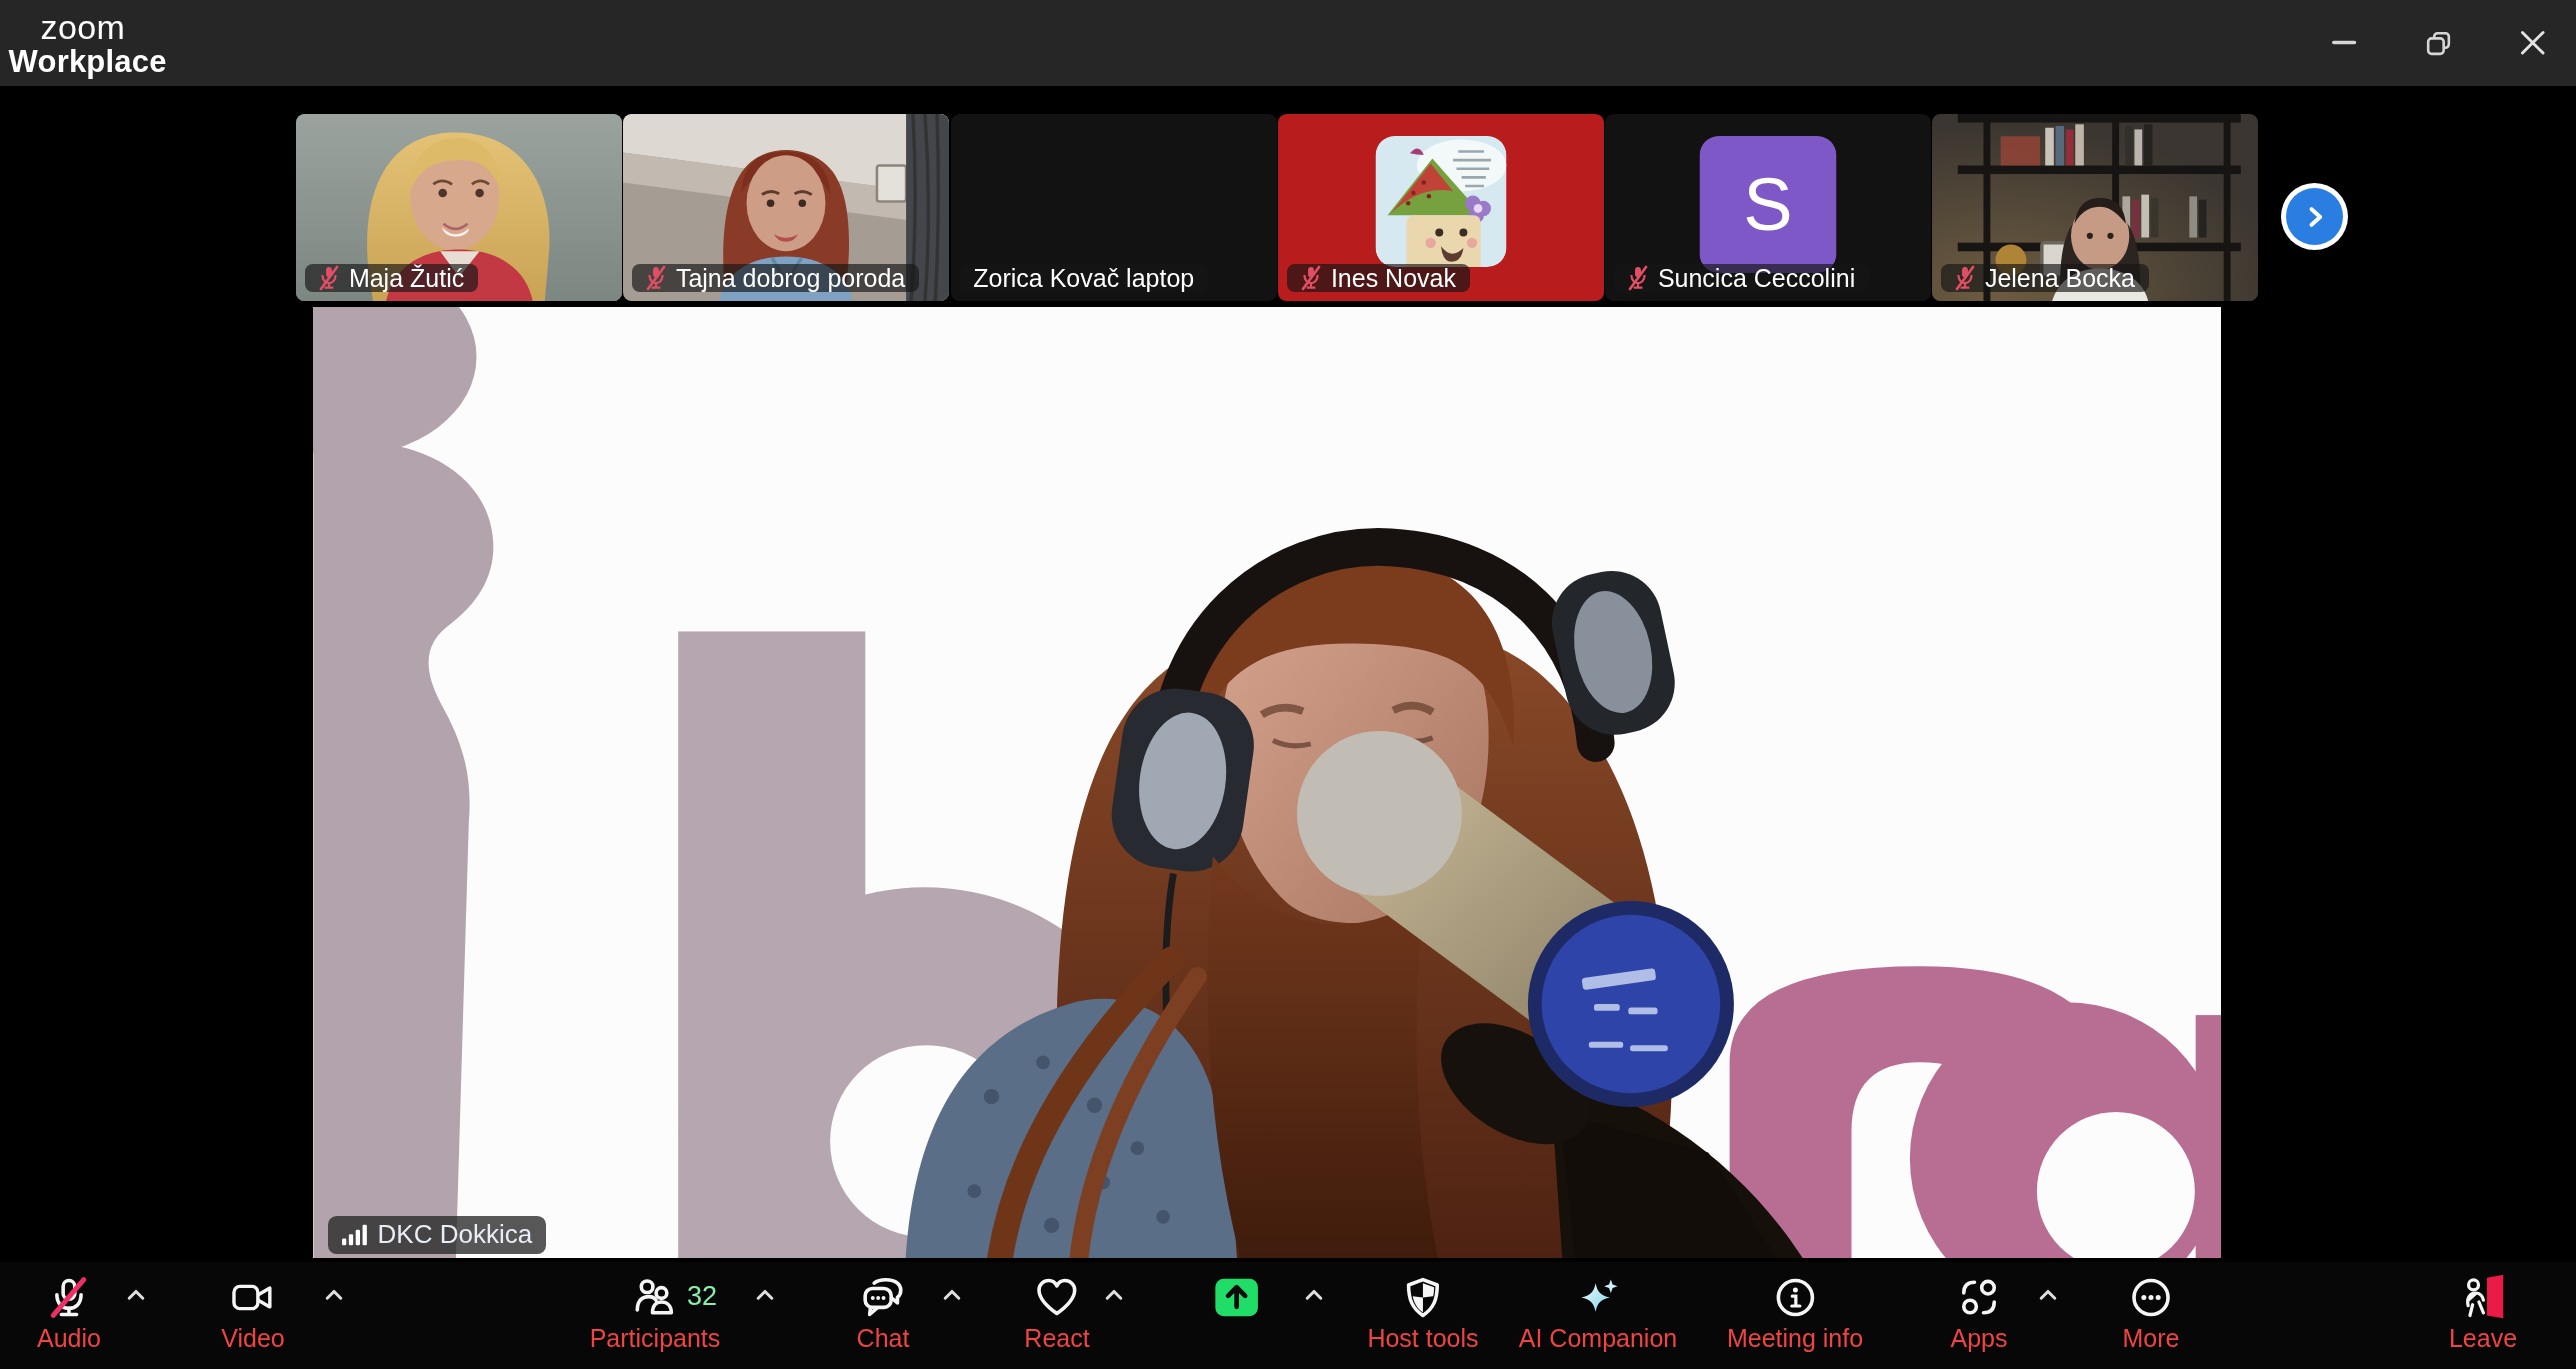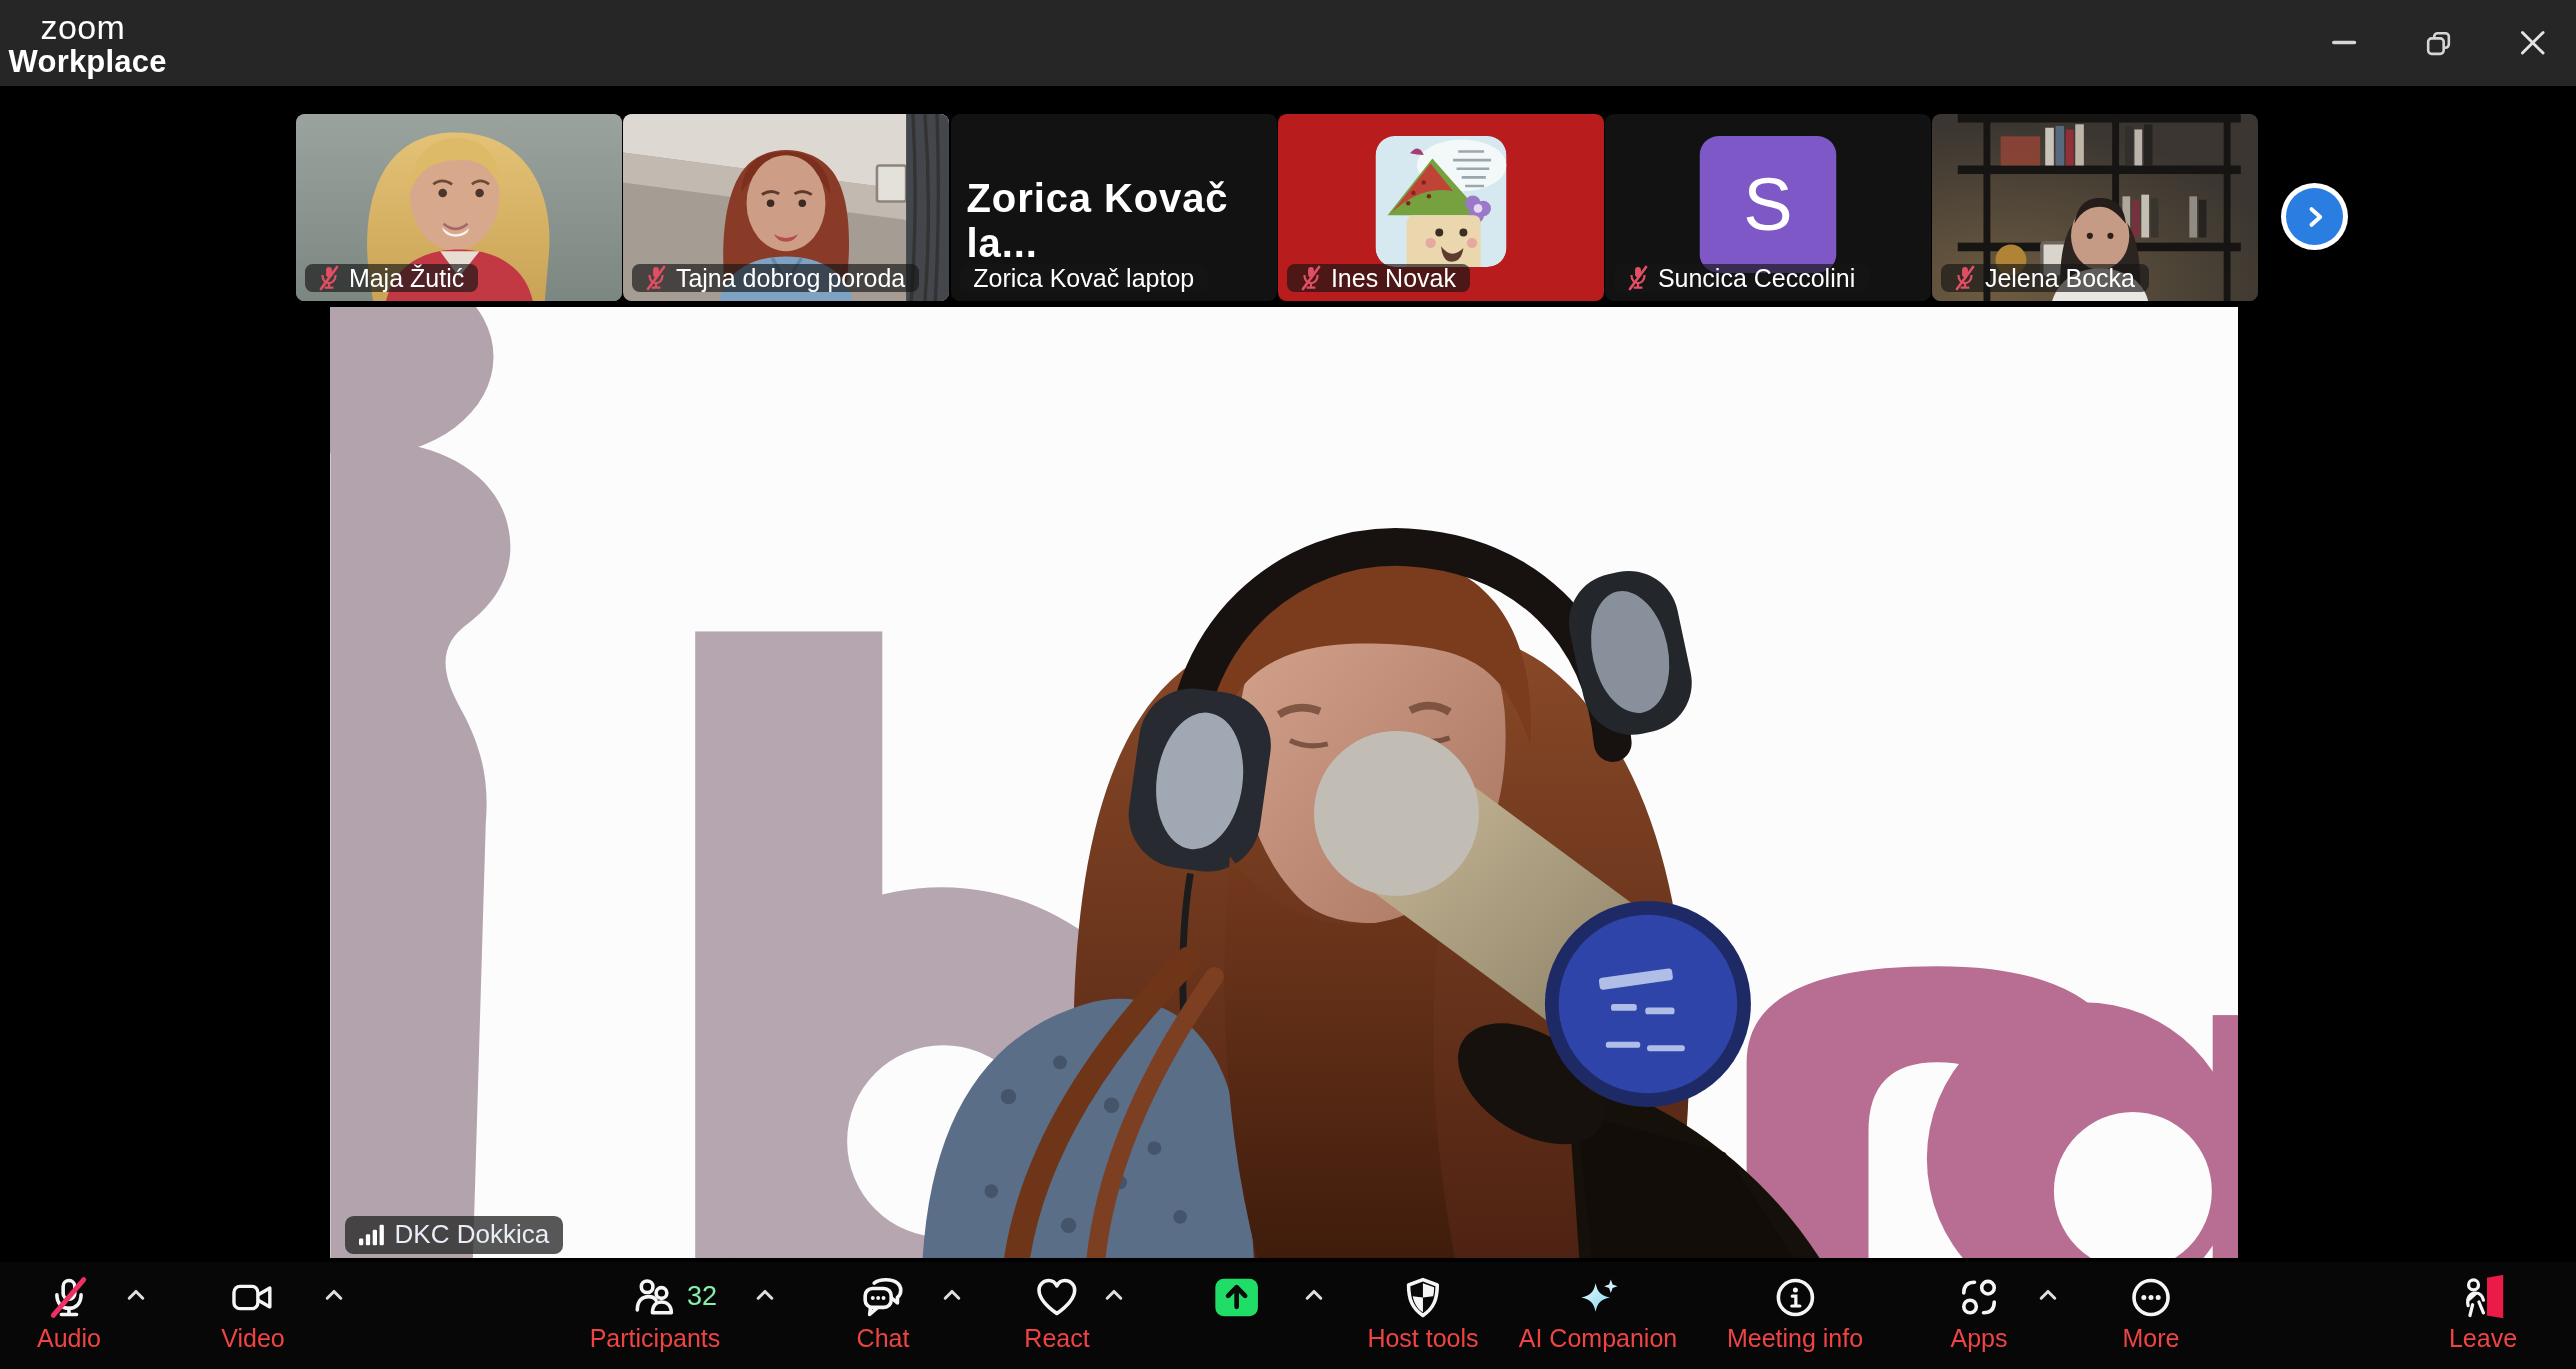--- a/index.html
+++ b/index.html
@@ -27,21 +27,21 @@
   .namepill .nm{font-size:25px;color:#fff;white-space:nowrap;}
   .bigname{position:absolute;left:15.5px;top:62px;font-size:40px;font-weight:700;color:#fff;letter-spacing:0.9px;}
   .avatarbox{position:absolute;left:50%;top:22px;transform:translateX(-50%);border-radius:19px;overflow:hidden;}
   .avletter{display:flex;align-items:center;justify-content:center;width:137px;height:137px;border-radius:19px;
     color:#fff;font-size:74px;font-weight:400;}
   .nextbtn{position:absolute;left:2281px;top:183px;width:67px;height:67px;border-radius:50%;background:#fff;
     display:flex;align-items:center;justify-content:center;}
   .nextbtn .inner{width:57px;height:57px;border-radius:50%;background:#2a7de1;display:flex;align-items:center;justify-content:center;}
 
   
-  .stage{position:absolute;left:330px;top:307px;width:1908px;height:951px;background:#fdfcfc;overflow:hidden;}
+  .stage{position:absolute;left:313px;top:307px;width:1908px;height:951px;background:#fdfcfc;overflow:hidden;}
   .speakerpill{position:absolute;left:14.6px;bottom:4.3px;height:38px;display:flex;align-items:center;gap:10.3px;
     padding:0 13.7px;background:rgba(40,40,40,.78);border-radius:8.6px;}
   .speakerpill .nm{font-size:26px;color:#e9eef6;}
 
   
   .toolbar{position:absolute;left:0;top:1262px;width:2576px;height:107px;background:#070707;}
   .titem{position:absolute;top:1273px;transform:translateX(-50%);display:flex;flex-direction:column;align-items:center;}
   .ticon{height:48px;display:flex;align-items:center;justify-content:center;}
   .tlabel{margin-top:3.4px;font-size:25px;color:#ef4444;white-space:nowrap;}
   .caret{position:absolute;top:1288px;}
@@ -137,21 +137,20 @@
         <rect x="11" y="2" width="8" height="14" rx="4" fill="#e04f63"></rect>
         <path d="M6 13 C6 21 11 24 15 24 C19 24 24 21 24 13" stroke="#e04f63" stroke-width="3" fill="none"></path>
         <path d="M15 24 V30 M9 30 H21" stroke="#e04f63" stroke-width="3"></path>
         <path d="M26 2 L4 32" stroke="#e04f63" stroke-width="3.6" stroke-linecap="round"></path>
       </svg>
       <span class="nm">Tajna dobrog poroda</span>
     </div>
   </div>
 
   <div class="thumb" style="left:951px;background:#121212;">
-    <div class="bigname">Zorica Kovač la...</div>
     <div class="namepill">
       <span class="nm">Zorica Kovač laptop</span>
     </div>
   </div>
 
   <div class="thumb" style="left:1278px;background:#b91c1c;">
     <div class="avatarbox" style="width:131px;height:131px;">
       <svg width="131" height="131" viewBox="0 0 152 152">
         <rect width="152" height="152" rx="22" fill="#d6e9f0"></rect>
         <ellipse cx="100" cy="34" rx="52" ry="30" fill="#f3f8f8"></ellipse>

